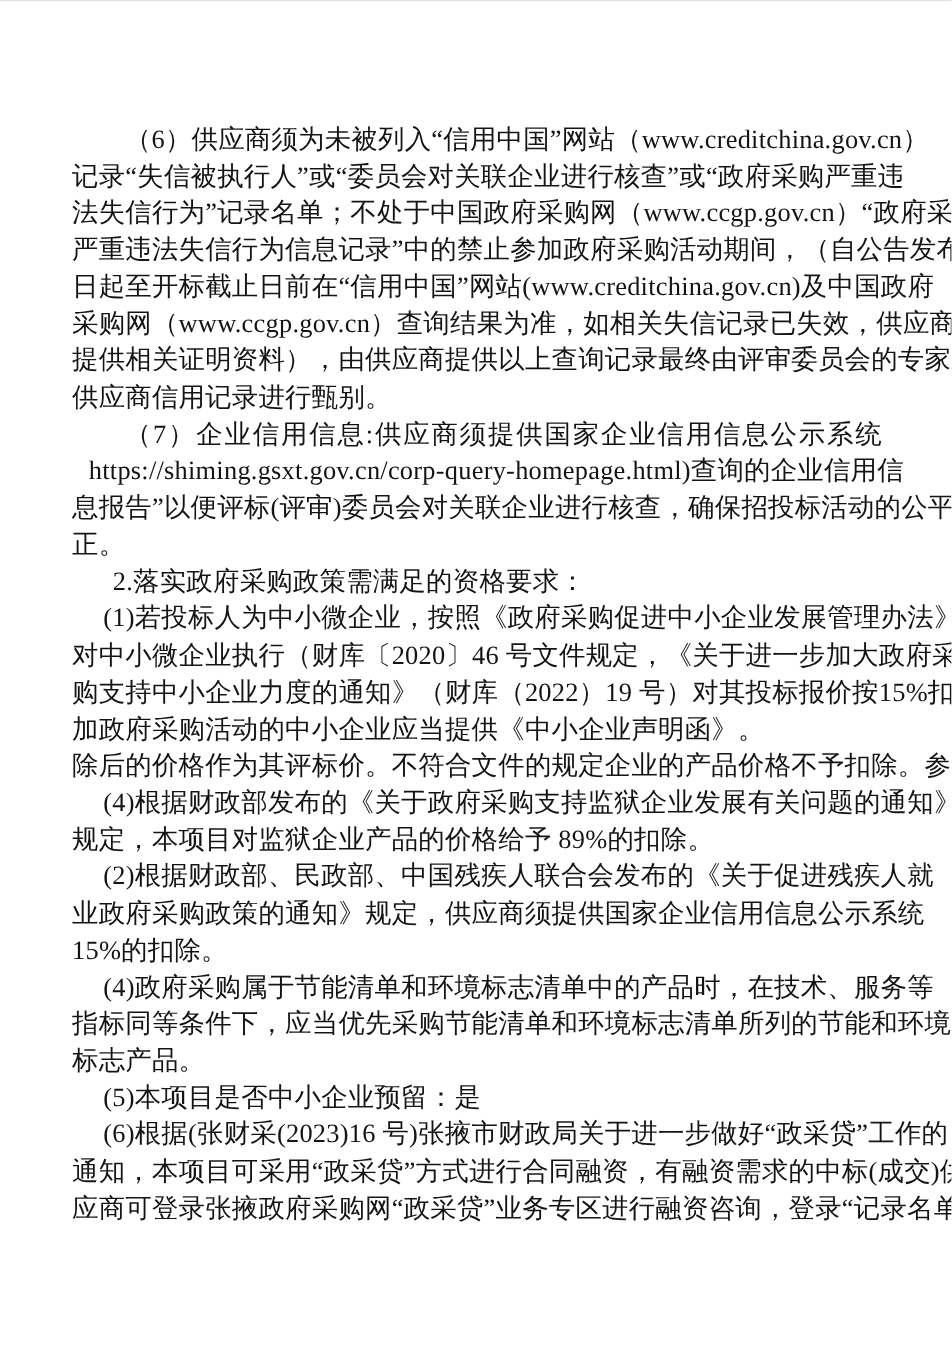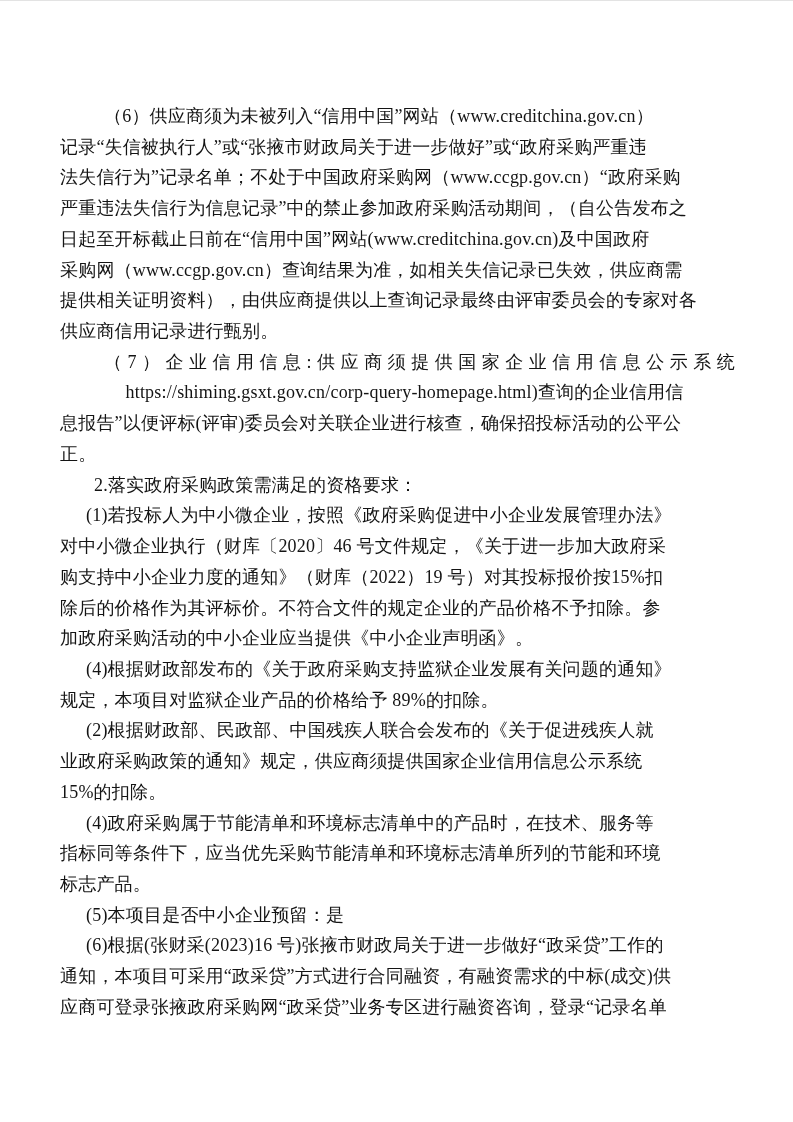--- a/index.html
+++ b/index.html
@@ -20,57 +20,57 @@
   .doc-body {
     position: absolute;
     left: 60px;
     top: 100px;
     width: 675px;
   }
   .line {
     display: block;
     height: 30.73px;
     line-height: 30.73px;
-    font-size: 18px;
+    font-size: 22px;
     letter-spacing: 0.2px;
     white-space: nowrap;
   }
   .ind-a { padding-left: 44px; }
   .ind-b { padding-left: 34px; }
   .ind-c { padding-left: 26px; }
   .ind-u { padding-left: 14px; text-align: center; }
   .spread {
     white-space: normal;
     text-align: justify;
     text-align-last: justify;
   }
 </style>
 </head>
 <body>
 
 <div class="page">
   <div class="doc-body">
       <div class="line ind-a">（6）供应商须为未被列入“信用中国”网站（www.creditchina.gov.cn）</div>
-      <div class="line">记录“失信被执行人”或“张掖市财政局关于进一步做好”或“政府采购严重违</div>
+      <div class="line">记录“失信被执行人”或“委员会对关联企业进行核查”或“政府采购严重违</div>
       <div class="line">法失信行为”记录名单；不处于中国政府采购网（www.ccgp.gov.cn）“政府采购</div>
       <div class="line">严重违法失信行为信息记录”中的禁止参加政府采购活动期间，（自公告发布之</div>
       <div class="line">日起至开标截止日前在“信用中国”网站(www.creditchina.gov.cn)及中国政府</div>
       <div class="line">采购网（www.ccgp.gov.cn）查询结果为准，如相关失信记录已失效，供应商需</div>
       <div class="line">提供相关证明资料），由供应商提供以上查询记录最终由评审委员会的专家对各</div>
       <div class="line">供应商信用记录进行甄别。</div>
       <div class="line ind-a spread">（7）企业信用信息:供应商须提供国家企业信用信息公示系统</div>
       <div class="line ind-u">https://shiming.gsxt.gov.cn/corp-query-homepage.html)查询的企业信用信</div>
       <div class="line">息报告”以便评标(评审)委员会对关联企业进行核查，确保招投标活动的公平公</div>
       <div class="line">正。</div>
       <div class="line ind-b">2.落实政府采购政策需满足的资格要求：</div>
       <div class="line ind-c">(1)若投标人为中小微企业，按照《政府采购促进中小企业发展管理办法》</div>
       <div class="line">对中小微企业执行（财库〔2020〕46 号文件规定，《关于进一步加大政府采</div>
       <div class="line">购支持中小企业力度的通知》（财库（2022）19 号）对其投标报价按15%扣</div>
+      <div class="line">加政府采购活动的中小企业应当提供《中小企业声明函》。</div>
       <div class="line">除后的价格作为其评标价。不符合文件的规定企业的产品价格不予扣除。参</div>
-      <div class="line">加政府采购活动的中小企业应当提供《中小企业声明函》。</div>
       <div class="line ind-c">(4)根据财政部发布的《关于政府采购支持监狱企业发展有关问题的通知》</div>
       <div class="line">规定，本项目对监狱企业产品的价格给予 89%的扣除。</div>
       <div class="line ind-c">(2)根据财政部、民政部、中国残疾人联合会发布的《关于促进残疾人就</div>
       <div class="line">业政府采购政策的通知》规定，供应商须提供国家企业信用信息公示系统</div>
       <div class="line">15%的扣除。</div>
       <div class="line ind-c">(4)政府采购属于节能清单和环境标志清单中的产品时，在技术、服务等</div>
       <div class="line">指标同等条件下，应当优先采购节能清单和环境标志清单所列的节能和环境</div>
       <div class="line">标志产品。</div>
       <div class="line ind-c">(5)本项目是否中小企业预留：是</div>
       <div class="line ind-c">(6)根据(张财采(2023)16 号)张掖市财政局关于进一步做好“政采贷”工作的</div>

